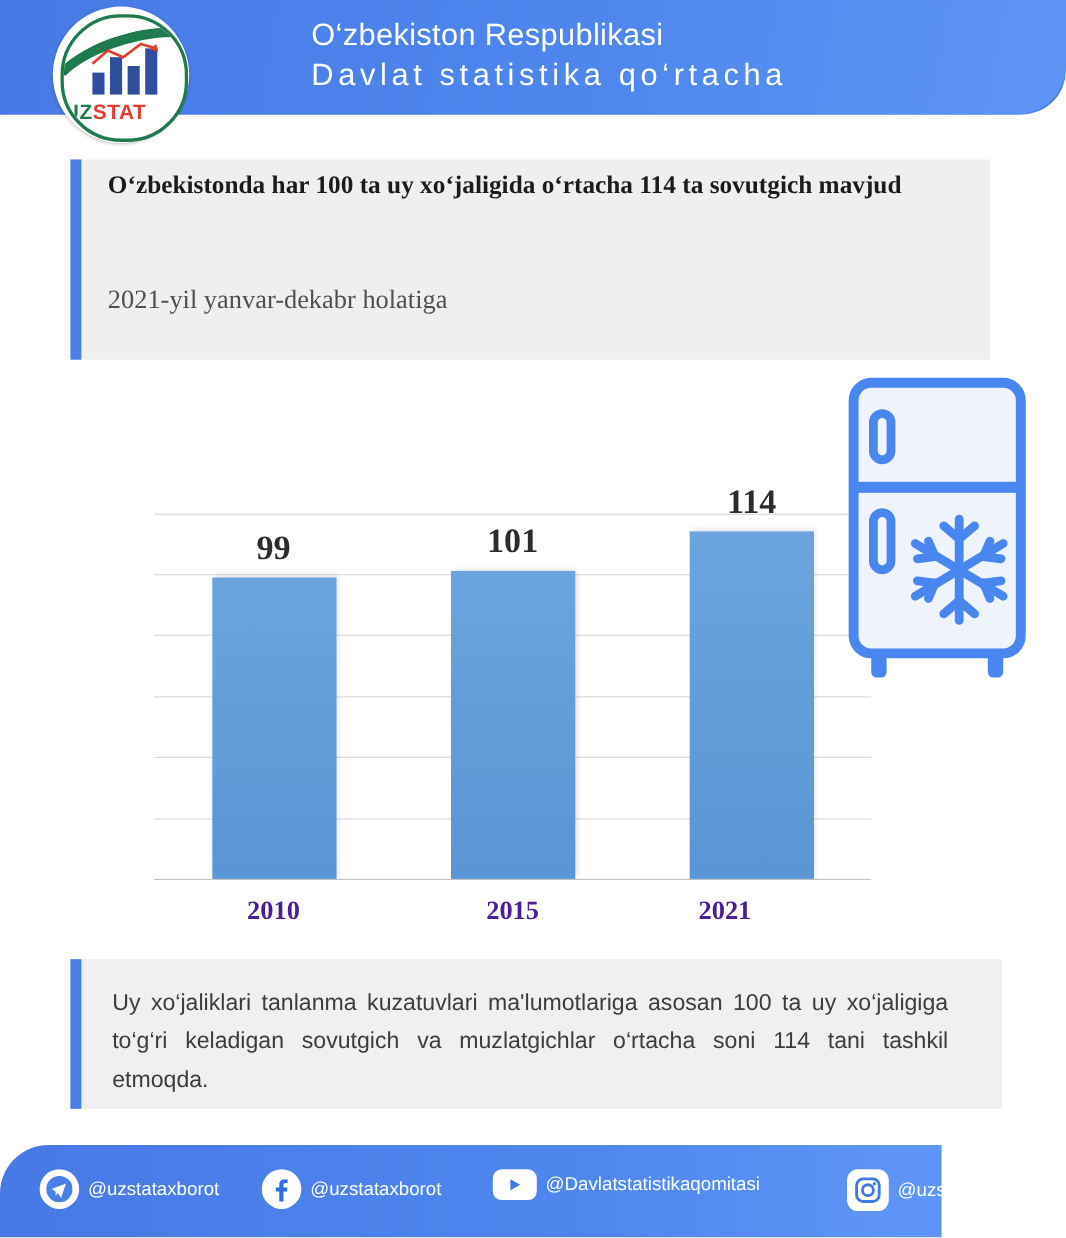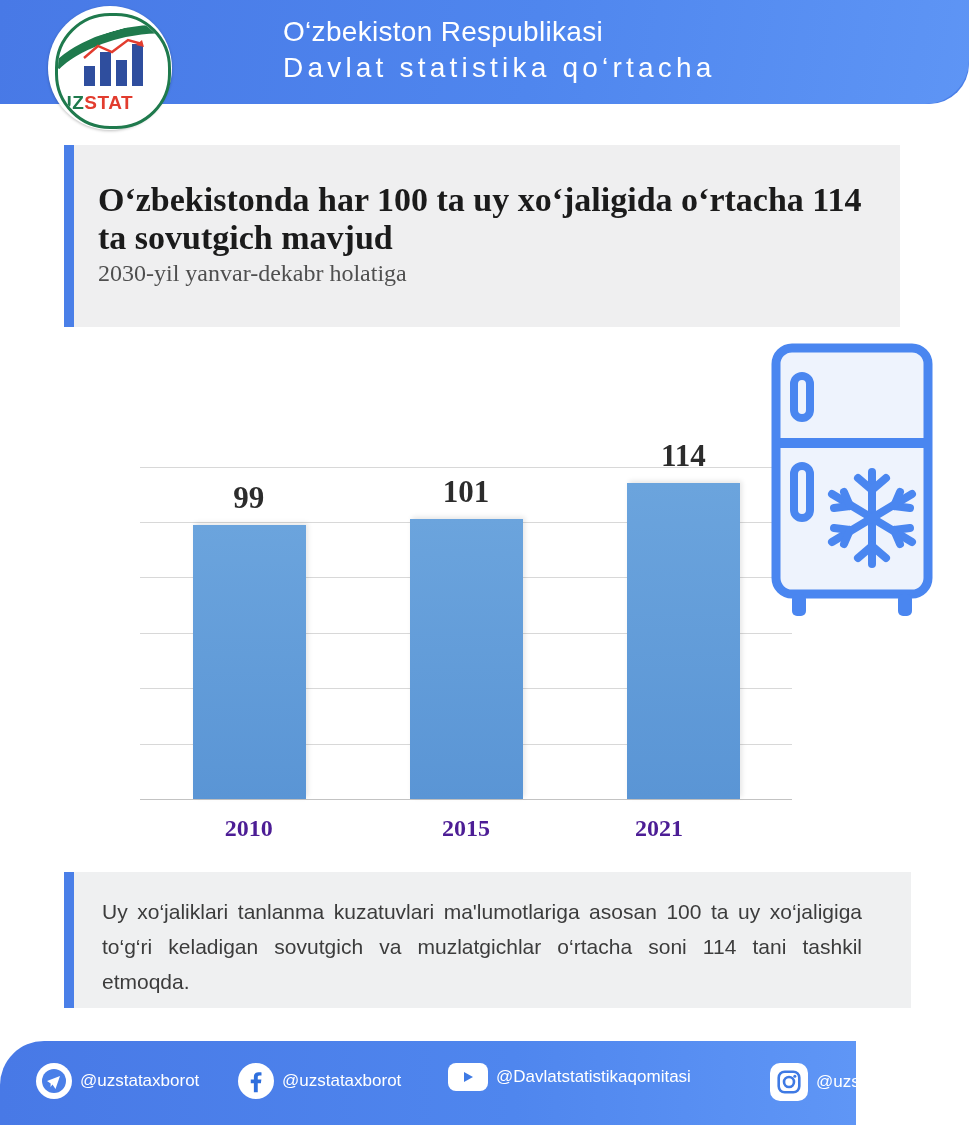--- a/index.html
+++ b/index.html
@@ -129,24 +129,24 @@
   }
   .title-card .accent {
     position: absolute;
     left: 0; top: 0;
     width: 10px; height: 182px;
     background: #4a7fe8;
   }
   .title-main {
     position: absolute;
     left: 34px;
-    top: 36px;
+    top: 4px;
     width: 770px;
     font-family: "Liberation Serif", serif;
-    font-size: 34px;
+    font-size: 23px;
     font-weight: bold;
     color: #1b1b1b;
     line-height: 38px;
   }
   .title-sub {
     position: absolute;
     left: 34px;
     top: 115px;
     font-family: "Liberation Serif", serif;
     font-size: 24px;
@@ -317,21 +317,21 @@
       <polyline points="2,20 16,8 30,14 46,2 60,6" fill="none" stroke="#e23c2e" stroke-width="2.4"></polyline>
       <polygon points="60,2 62,9 54,7" fill="#e23c2e"></polygon>
     </svg>
     <div class="logo-uz"><span>UZ</span><span class="stat">STAT</span></div>
   </div>
 </div>
 
 <div class="title-card">
   <div class="accent"></div>
   <div class="title-main">O‘zbekistonda har 100 ta uy xo‘jaligida o‘rtacha 114 ta sovutgich mavjud</div>
-  <div class="title-sub">2030-yil yanvar-dekabr holatiga</div>
+  <div class="title-sub">2021-yil yanvar-dekabr holatiga</div>
 </div>
 
 <div class="chart">
   <div class="plot" id="plot">
     <div class="axis-base"></div>
   <div class="gridline" style="bottom: 55.3846px;"></div>
       <div class="gridline" style="bottom: 110.769px;"></div>
       <div class="gridline" style="bottom: 166.154px;"></div>
       <div class="gridline" style="bottom: 221.538px;"></div>
       <div class="gridline" style="bottom: 276.923px;"></div>

